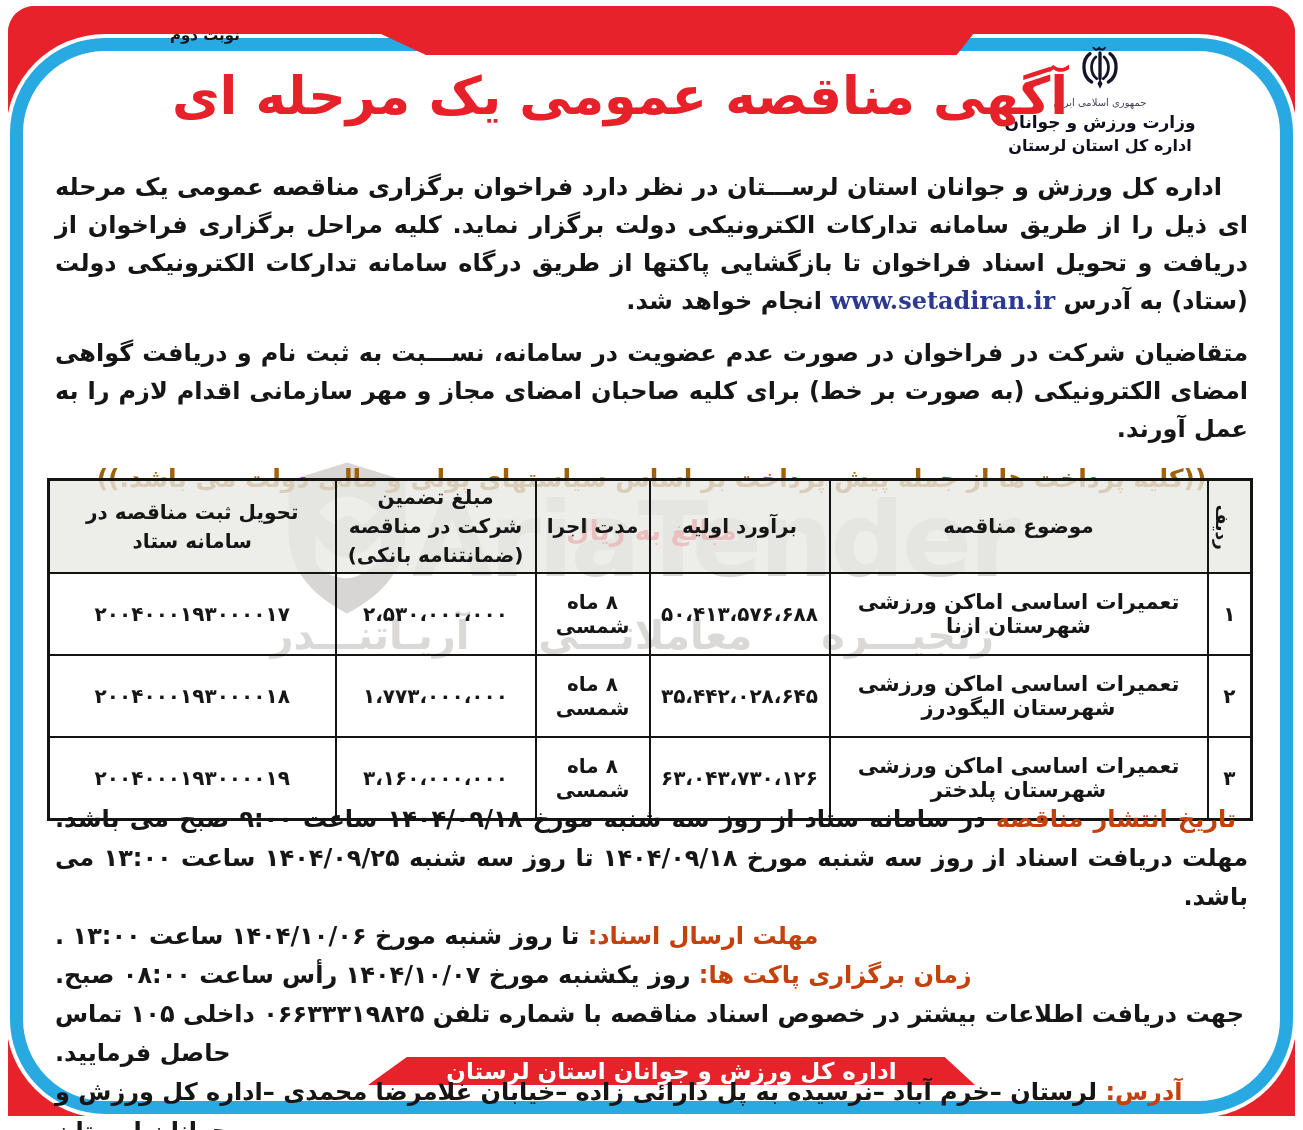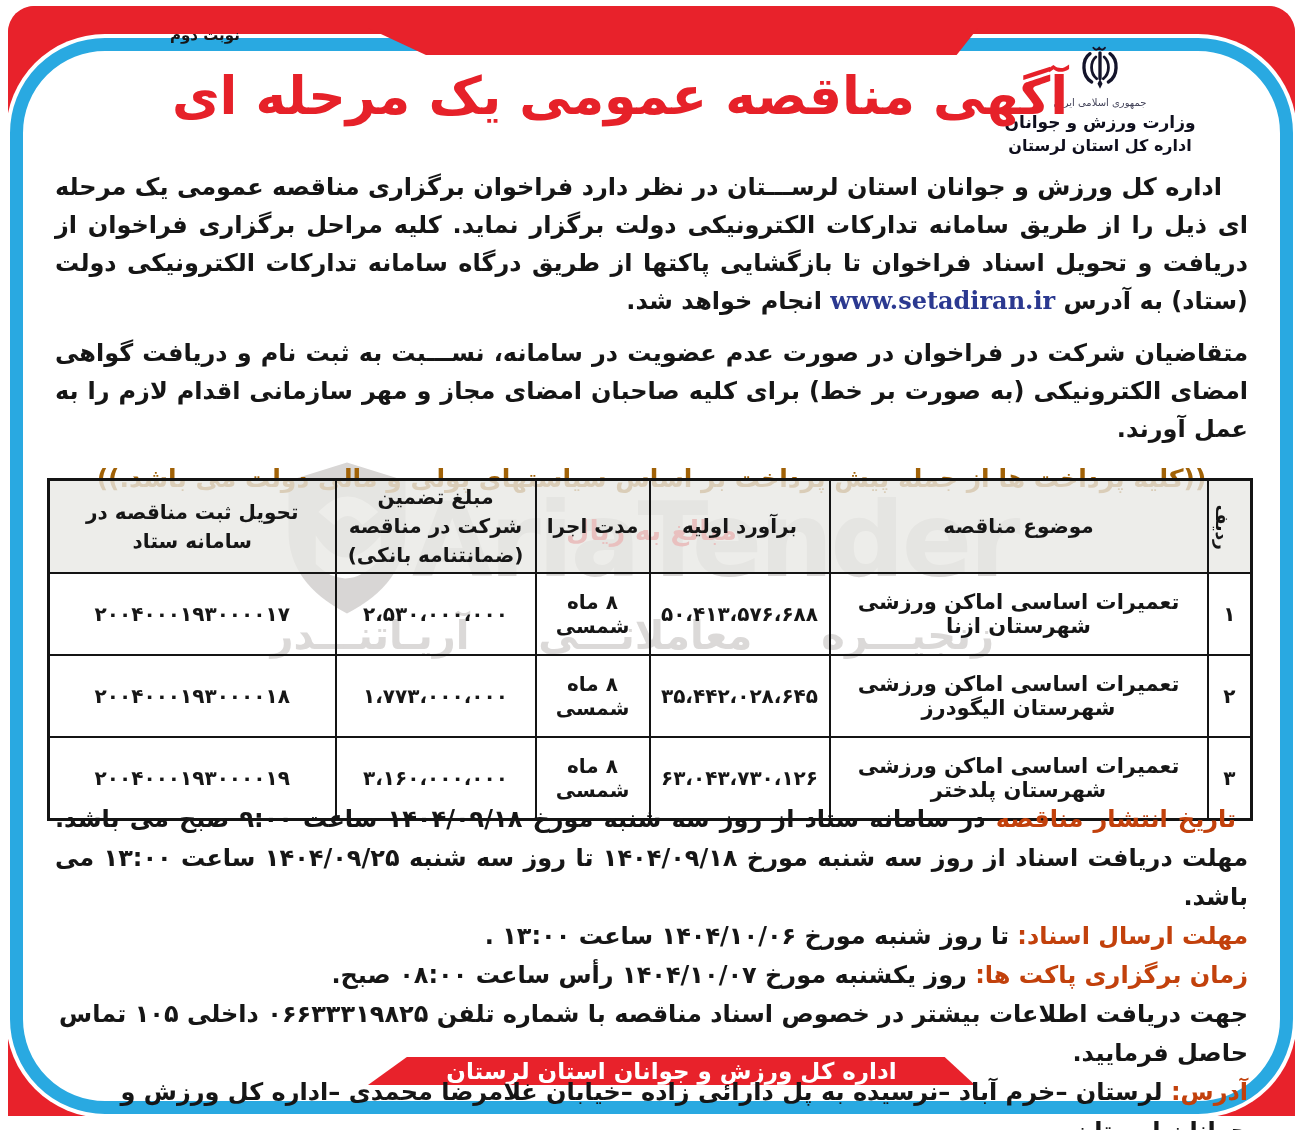--- a/index.html
+++ b/index.html
@@ -53,21 +53,21 @@
   table{border:3px solid #141414;}
   th{background:rgba(233,233,229,0.8);font-size:20px;font-weight:bold;line-height:1.45;height:70px;}
   td{font-size:20px;font-weight:bold;height:76px;background:transparent;}
   td.subject{font-size:21px;}
   col.c-row{width:44px;} col.c-subject{width:378px;} col.c-estimate{width:180px;}
   col.c-duration{width:114px;} col.c-guarantee{width:200px;} col.c-setad{width:287px;}
   .vert{display:inline-block;transform:rotate(90deg);font-size:17px;white-space:nowrap;}
   
   .footer{position:absolute;left:55px;right:55px;top:800px;z-index:7;font-size:24px;font-weight:bold;line-height:39px;color:#161616;}
   .fpara{text-align:justify;text-indent:12px;}
-  .fline{text-align:right;}
+  .fline{text-align:left;}
   .flabel{color:#c2410c;}
   
   .wm1{position:absolute;left:282px;top:458px;z-index:3;display:flex;align-items:center;direction:ltr;pointer-events:none;}
   .wm1 .brand{font-size:104px;font-weight:bold;color:#d8d6d5;letter-spacing:-3px;line-height:1;}
   .wm2{position:absolute;left:284px;top:612px;width:710px;z-index:3;direction:rtl;pointer-events:none;
        font-size:40px;font-weight:bold;color:#dbd9d8;word-spacing:55px;white-space:nowrap;}
 </style>
 </head>
 <body>
 

